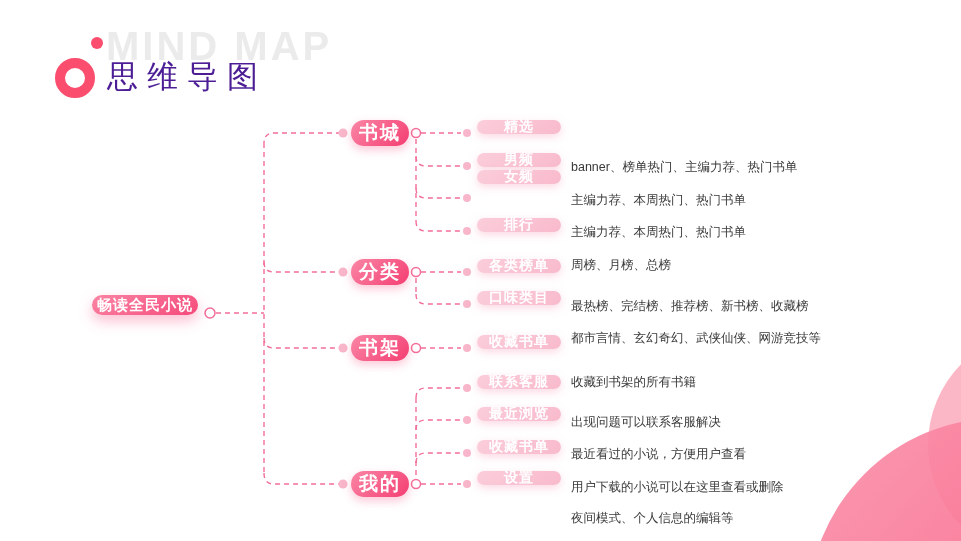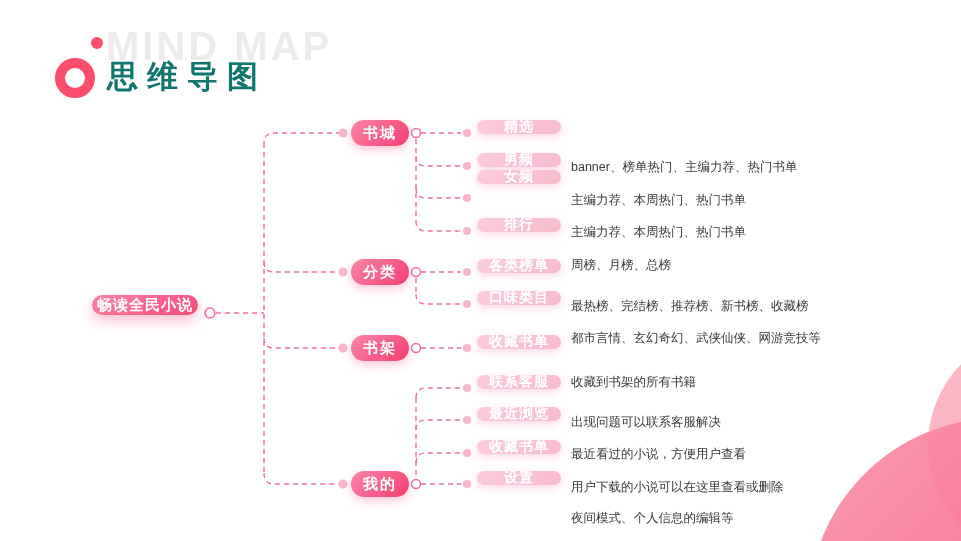--- a/index.html
+++ b/index.html
@@ -17,39 +17,39 @@
   }
   .logo-dot{
     left:91px;top:37px;width:12px;height:12px;
     background:#fb4d6d;border-radius:50%;
   }
   .title-en{
     left:106px;top:24px;font-size:40px;font-weight:bold;
     color:#ebebeb;letter-spacing:3px;z-index:1;white-space:nowrap;
   }
   .title-zh{
-    left:107px;top:56px;font-size:31px;font-weight:bold;
-    color:#0f766e;letter-spacing:9px;z-index:2;white-space:nowrap;
+    left:107px;top:56px;font-size:31px;font-weight:normal;
+    color:#4c1d95;letter-spacing:9px;z-index:2;white-space:nowrap;
   }
 
   
   .node{
     display:flex;align-items:center;justify-content:center;
     border-radius:18px;color:#fff;white-space:nowrap;
   }
   .node-root{
     left:92px;top:295px;width:106px;height:20px;
     background:linear-gradient(150deg,#fa84a3,#f54a7b);
     font-size:15px;font-weight:600;letter-spacing:1px;
     box-shadow:0 6px 14px rgba(246,73,124,.35);
   }
   .node-branch{
     left:351px;width:58px;height:26px;
     background:linear-gradient(135deg,#fa86a5,#f43e72);
-    font-size:15px;font-weight:700;letter-spacing:2px;
+    font-size:19px;font-weight:700;letter-spacing:2px;
     box-shadow:0 4px 10px rgba(246,73,124,.30);
   }
   .node-child{
     left:477px;width:84px;height:14px;
     background:linear-gradient(135deg,#fbcdda,#f8bacc);
     font-size:14px;font-weight:600;letter-spacing:1px;
     box-shadow:0 3px 8px rgba(249,186,204,.55);
   }
   .desc{
     left:571px;height:26px;line-height:26px;

